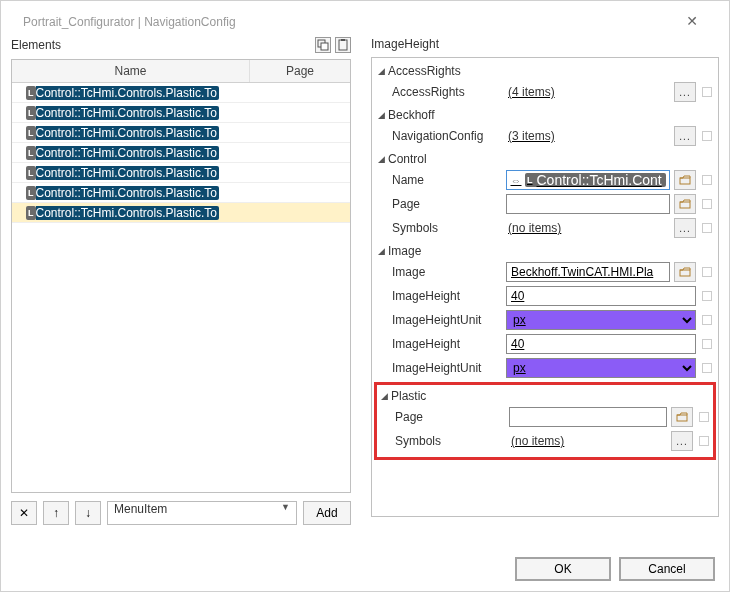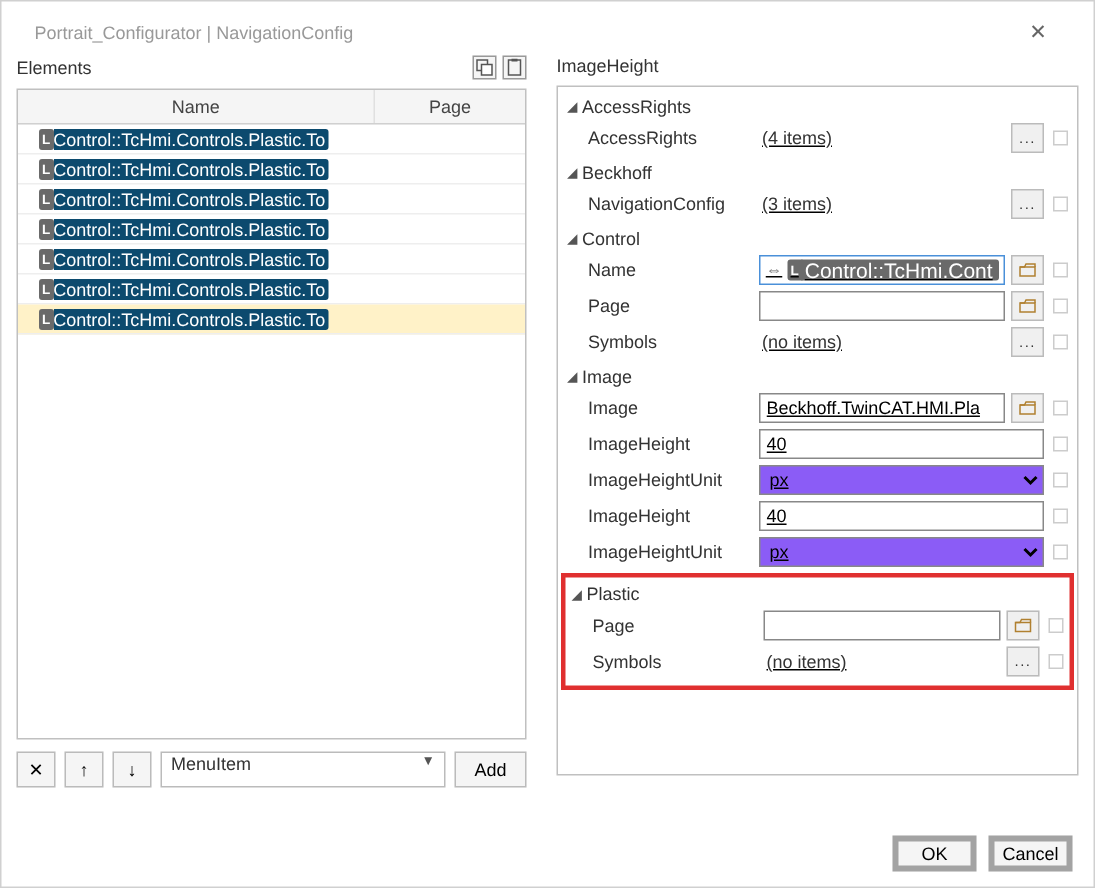--- a/index.html
+++ b/index.html
@@ -56,21 +56,21 @@
   .pval .name-chip .chip-text { background: #6a6a6a; color: #fff; padding: 0 4px; height: 14px; line-height: 14px; font-size: 14px; border-radius: 2px; white-space: nowrap; overflow: hidden; }
   .pval .chip-badge { background: #6a6a6a; color: #fff; font-size: 9px; font-weight: bold; padding: 0 2px; border-radius: 2px 0 0 2px; margin-right: -2px; height: 14px; line-height: 14px; }
   .pval select { width: 100%; height: 20px; border: 1px solid #888; background: #8b5cf6; padding: 0 2px; }
   .btn-small { width: 22px; height: 20px; border: 1px solid #bbb; background: #f0f0f0; display: inline-flex; align-items: center; justify-content: center; font-size: 10px; color: #333; }
   .btn-small.dots { letter-spacing: 1px; }
   .check-slot { width: 10px; height: 10px; border: 1px solid #ccc; margin-left: 2px; }
   
   .highlight-box { border: 3px solid #e03030; margin: 2px 0; padding: 2px 0; }
   
   .footer { position: absolute; bottom: 0; right: 0; padding: 10px 14px; display: flex; gap: 8px; }
-  .footer button { width: 56px; height: 24px; border: 4px solid #a3a3a3; background: #f5f5f5; }
+  .footer button { width: 96px; height: 24px; border: 2px solid #a3a3a3; background: #f5f5f5; }
   
   svg.tiny-icon { width: 12px; height: 12px; }
 </style>
 </head>
 <body>
 
 <div class="titlebar">
   <span class="title">Portrait_Configurator | NavigationConfig</span>
   <span class="close">✕</span>
 </div>

